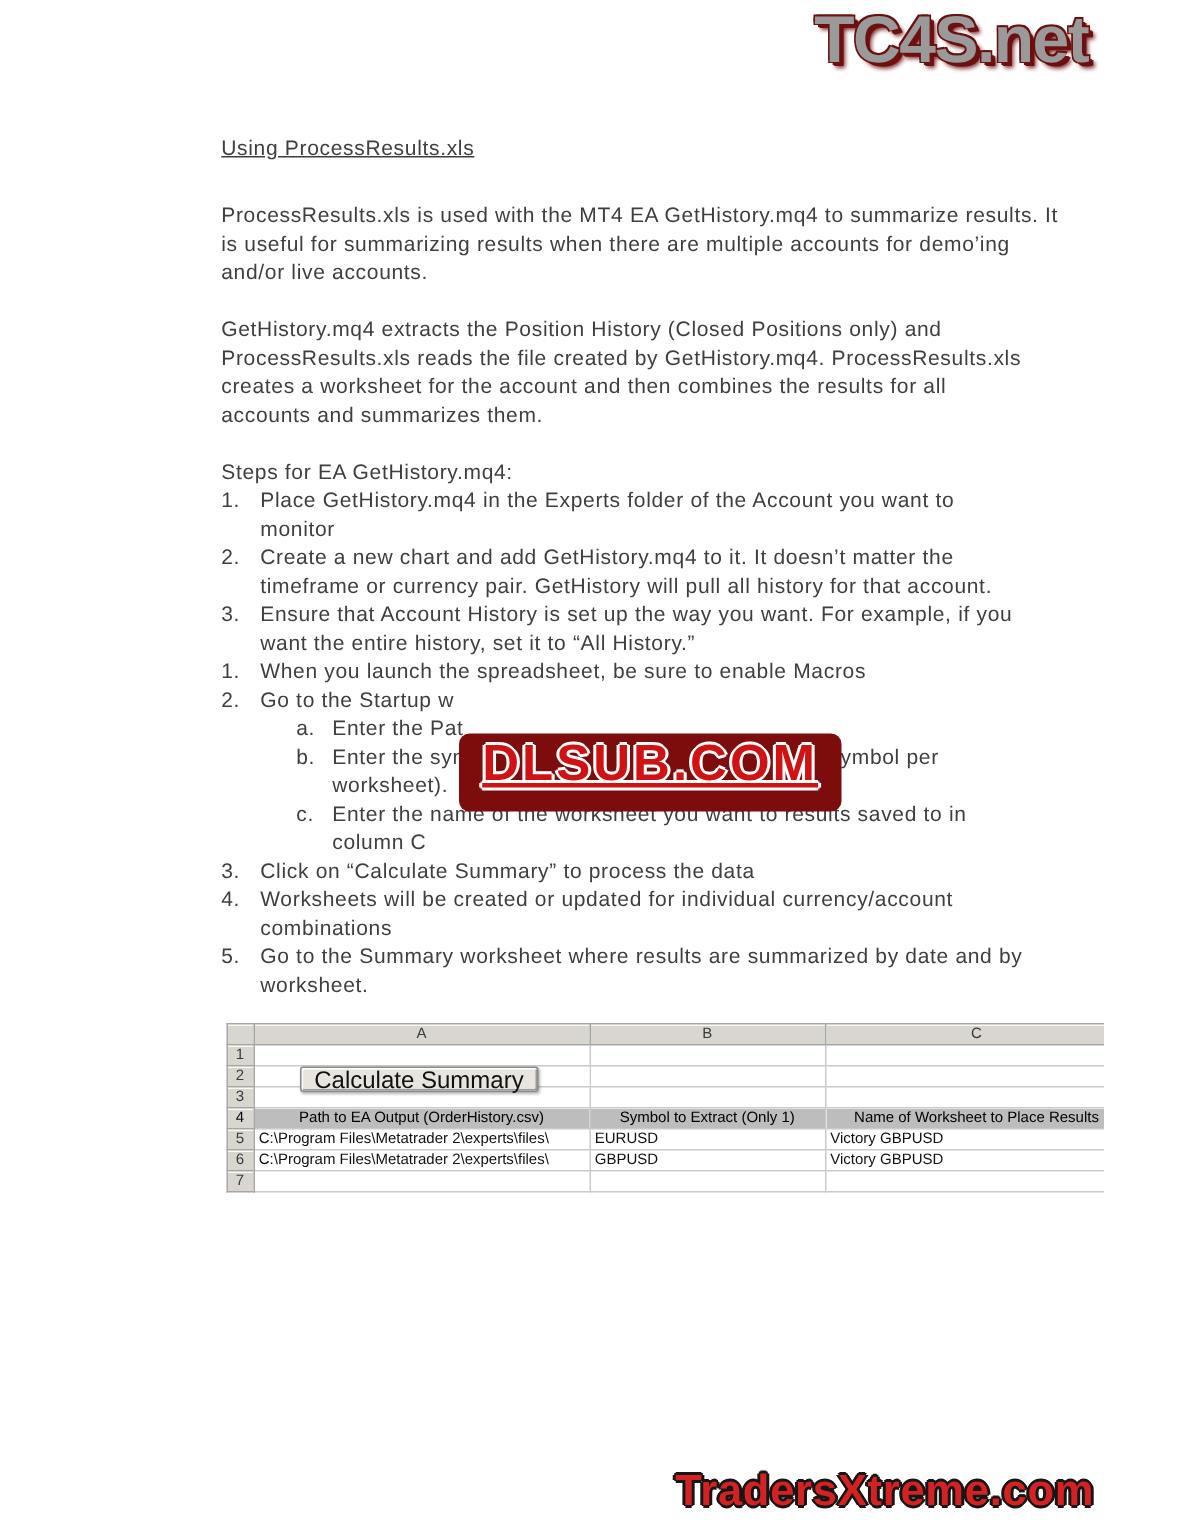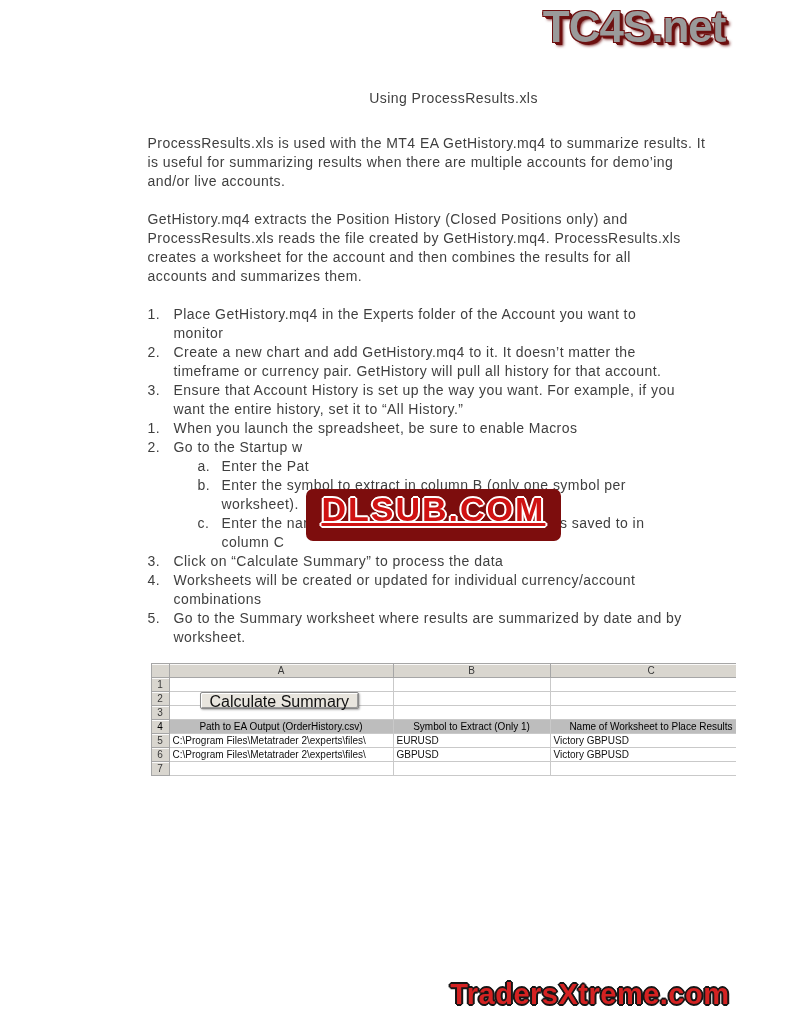--- a/index.html
+++ b/index.html
@@ -6,21 +6,21 @@
   html,body { background:#ffffff; }
   .page {
     position:relative; width:680px; height:1024px; margin:0 auto;
     background:#ffffff; overflow:hidden;
     font-family:"Liberation Sans", sans-serif; color:#3f3f3f;
   }
   .content {
     position:absolute; left:92px; top:89px; width:612px;
     font-size:14px; line-height:19px; letter-spacing:0.45px;
   }
-  .title { text-align:center; margin-bottom:26px; white-space:pre-line; }
+  .title { text-align:left; margin-bottom:26px; white-space:pre-line;text-decoration:underline; }
   .para  { margin-bottom:19px; white-space:pre-line; }
   .heading { white-space:pre-line; }
   .heading.mt { margin-top:19px; }
   .step { display:flex; }
   .step .n { flex:0 0 26px; }
   .step .t { flex:1; white-space:pre-line; }
   .sub { display:flex; margin-left:50px; }
   .sub .n { flex:0 0 24px; }
   .sub .t { flex:1; white-space:pre-line; }
 
@@ -86,20 +86,21 @@
     <div class="title">Using ProcessResults.xls</div>
 
     <p class="para">ProcessResults.xls is used with the MT4 EA GetHistory.mq4 to summarize results.  It
 is useful for summarizing results when there are multiple accounts for demo’ing
 and/or live accounts.</p>
     <p class="para">GetHistory.mq4 extracts the Position History (Closed Positions only) and
 ProcessResults.xls reads the file created by GetHistory.mq4.  ProcessResults.xls
 creates a worksheet for the account and then combines the results for all
 accounts and summarizes them.</p>
 
+    <div class="heading">Steps for EA GetHistory.mq4:</div>
 
     <div class="step">
       <span class="n">1.</span>
       <span class="t">Place GetHistory.mq4 in the Experts folder of the Account you want to
 monitor</span>
     </div>
     <div class="step">
       <span class="n">2.</span>
       <span class="t">Create a new chart and add GetHistory.mq4 to it.  It doesn’t matter the
 timeframe or currency pair.  GetHistory will pull all history for that account.</span>

